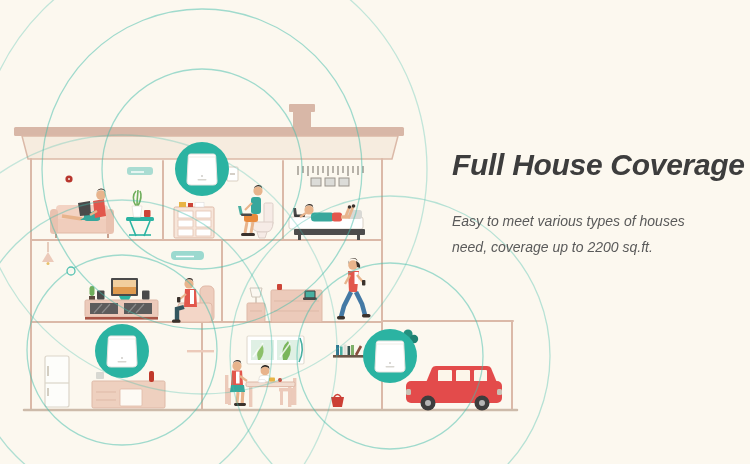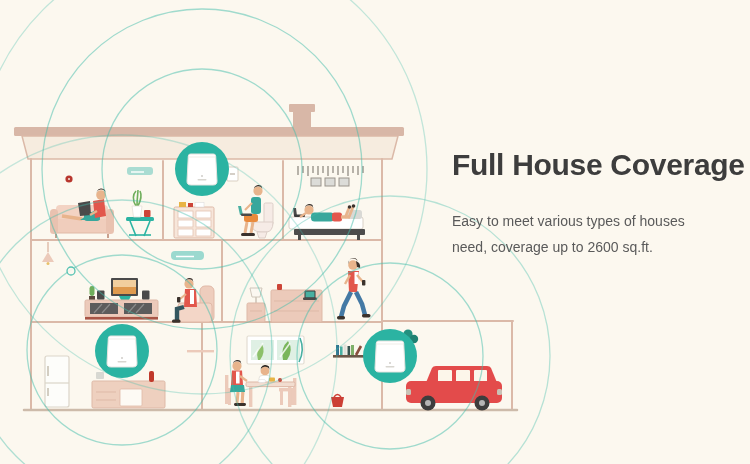--- a/index.html
+++ b/index.html
@@ -2,21 +2,21 @@
 <html><head>
 <meta charset="utf-8">
 <style>
   html,body{margin:0;padding:0;}
   body{
     width:750px;height:464px;overflow:hidden;
     background:#fcf8ef;
     font-family:"Liberation Sans", sans-serif;
     position:relative;
   }
-  .stage{position:absolute;inset:0;width:694px;height:464px;}
+  .stage{position:absolute;inset:0;width:694px;height:464px;font-style:italic;}
   svg.scene{position:absolute;left:0;top:0;}
   .text-panel{
     position:absolute;left:452px;top:148px;width:290px;
   }
   .headline{
     font-size:30px;font-weight:bold;color:#3d3d3d;
     letter-spacing:-0.3px;margin:0;white-space:nowrap;
   }
   .description{
     margin-top:26px;font-size:14px;line-height:26px;color:#5a5a5a;
@@ -374,17 +374,17 @@
   </defs>
   <use href="#router-unit" x="202" y="169"></use>
   <use href="#router-unit" x="122" y="351"></use>
   <use href="#router-unit" x="390" y="356"></use>
 </svg>
 
   <div class="text-panel">
     <h1 class="headline">Full House Coverage</h1>
     <div class="description">
       <div class="line">Easy to meet various types of houses</div>
-      <div class="line">need, coverage up to 2600 sq.ft.</div>
+      <div class="line">need, coverage up to 2200 sq.ft.</div>
     </div>
   </div>
 
 </div>
 
 </body></html>

